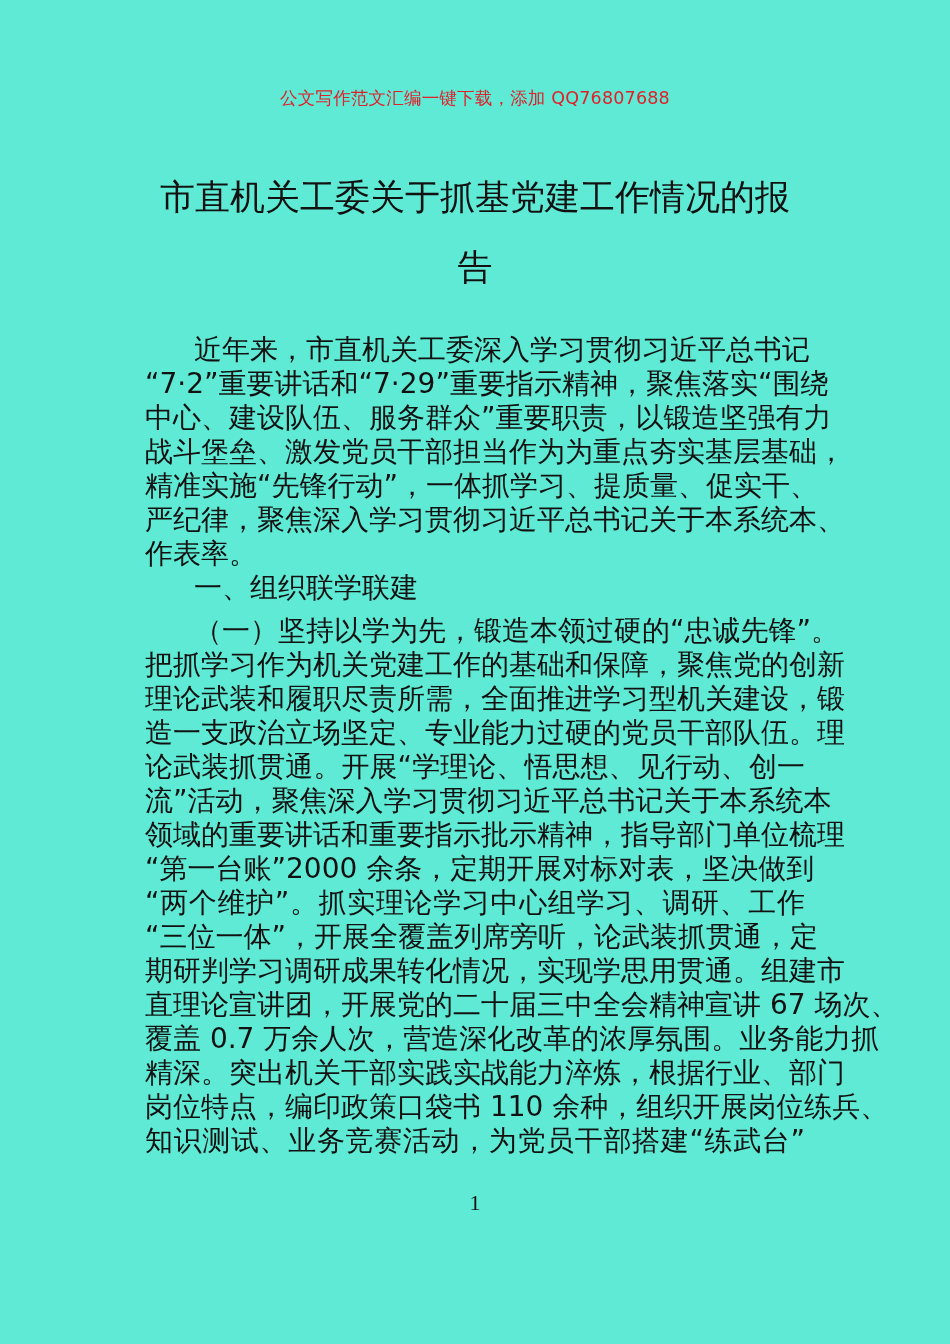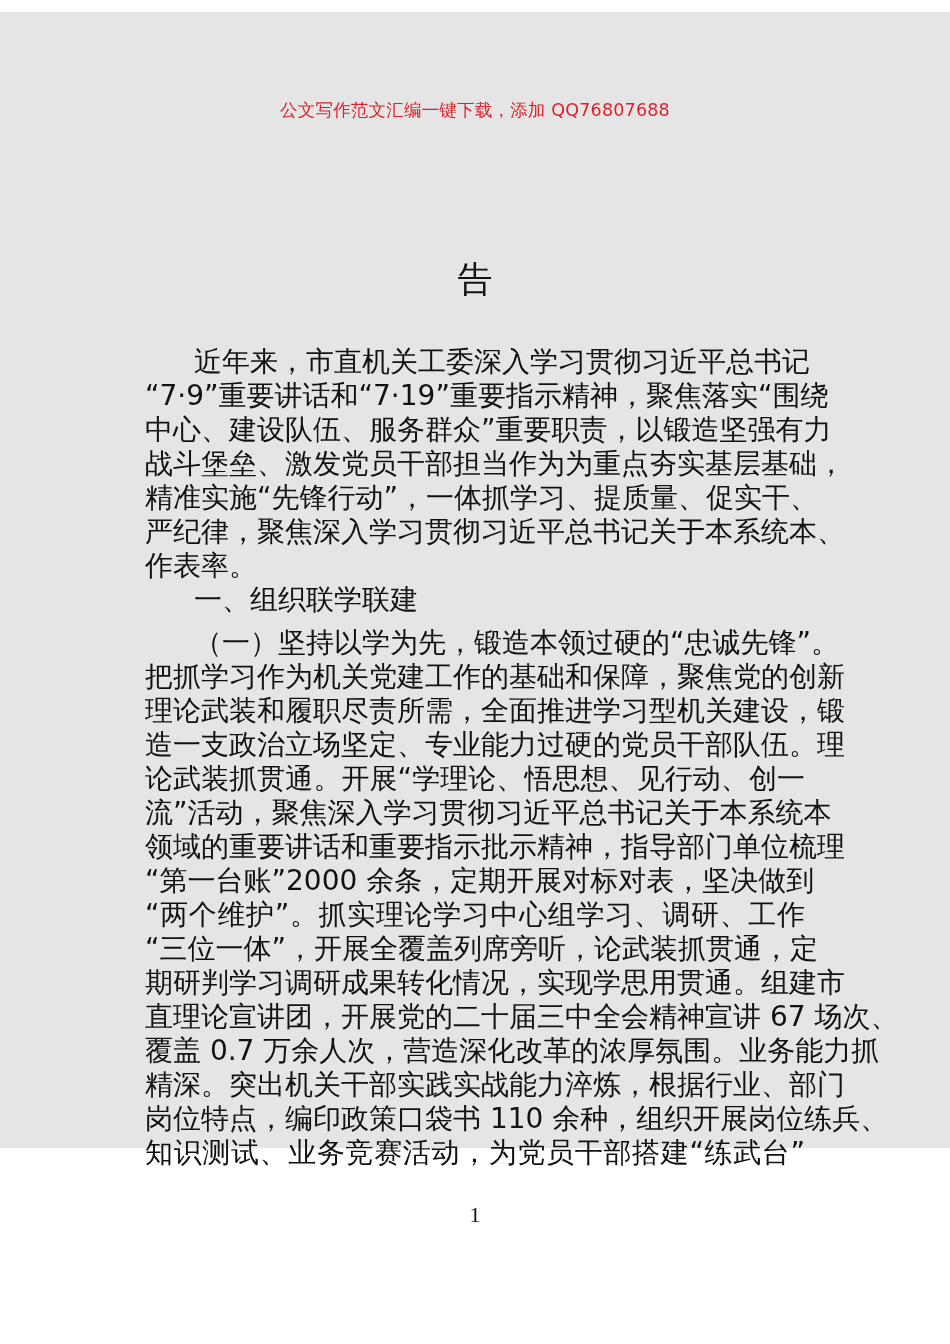--- a/index.html
+++ b/index.html
@@ -12,23 +12,22 @@
       height: 1344px;
       position: relative;
       overflow: hidden;
       font-family: "DejaVu Sans", "Liberation Sans", sans-serif;
       color: #111111;
     }
     .page {
       position: absolute;
       left: 0; top: 0;
       width: 950px;
-      height: 1136px;
-      background: #e5e5e5;
-      margin-top: 12px;
+      height: 1344px;
+      background: #5eead4;
     }
     .header-ad {
       position: absolute;
       top: 86px;
       left: 0;
       width: 950px;
       text-align: center;
       font-size: 17.5px;
       line-height: 24px;
       letter-spacing: 0.2px;
@@ -73,25 +72,26 @@
   </style>
 </head>
 <body>
 
 <div class="page">
 
   <div class="header-ad">
     <span style="color:#e0202a;">公文写作范文汇编一键下载，添加 QQ76807688</span>
   </div>
 
+  <div class="title title-line-1">市直机关工委关于抓基党建工作情况的报</div>
   <div class="title title-line-2">告</div>
 
   <div>
     <div class="body-line indent" style="top:334px;">近年来，市直机关工委深入学习贯彻习近平总书记</div>
-    <div class="body-line" style="top:368px;">“7·9”重要讲话和“7·19”重要指示精神，聚焦落实“围绕</div>
+    <div class="body-line" style="top:368px;">“7·2”重要讲话和“7·29”重要指示精神，聚焦落实“围绕</div>
     <div class="body-line" style="top:402px;">中心、建设队伍、服务群众”重要职责，以锻造坚强有力</div>
     <div class="body-line" style="top:436px;">战斗堡垒、激发党员干部担当作为为重点夯实基层基础，</div>
     <div class="body-line" style="top:470px;">精准实施“先锋行动”，一体抓学习、提质量、促实干、</div>
     <div class="body-line" style="top:504px;">严纪律，聚焦深入学习贯彻习近平总书记关于本系统本、</div>
     <div class="body-line last" style="top:538px;">作表率。</div>
 
     <div class="body-line indent last" style="top:572px;">一、组织联学联建</div>
 
     <div class="body-line indent" style="top:615px;">（一）坚持以学为先，锻造本领过硬的“忠诚先锋”。</div>
     <div class="body-line" style="top:649px;">把抓学习作为机关党建工作的基础和保障，聚焦党的创新</div>

